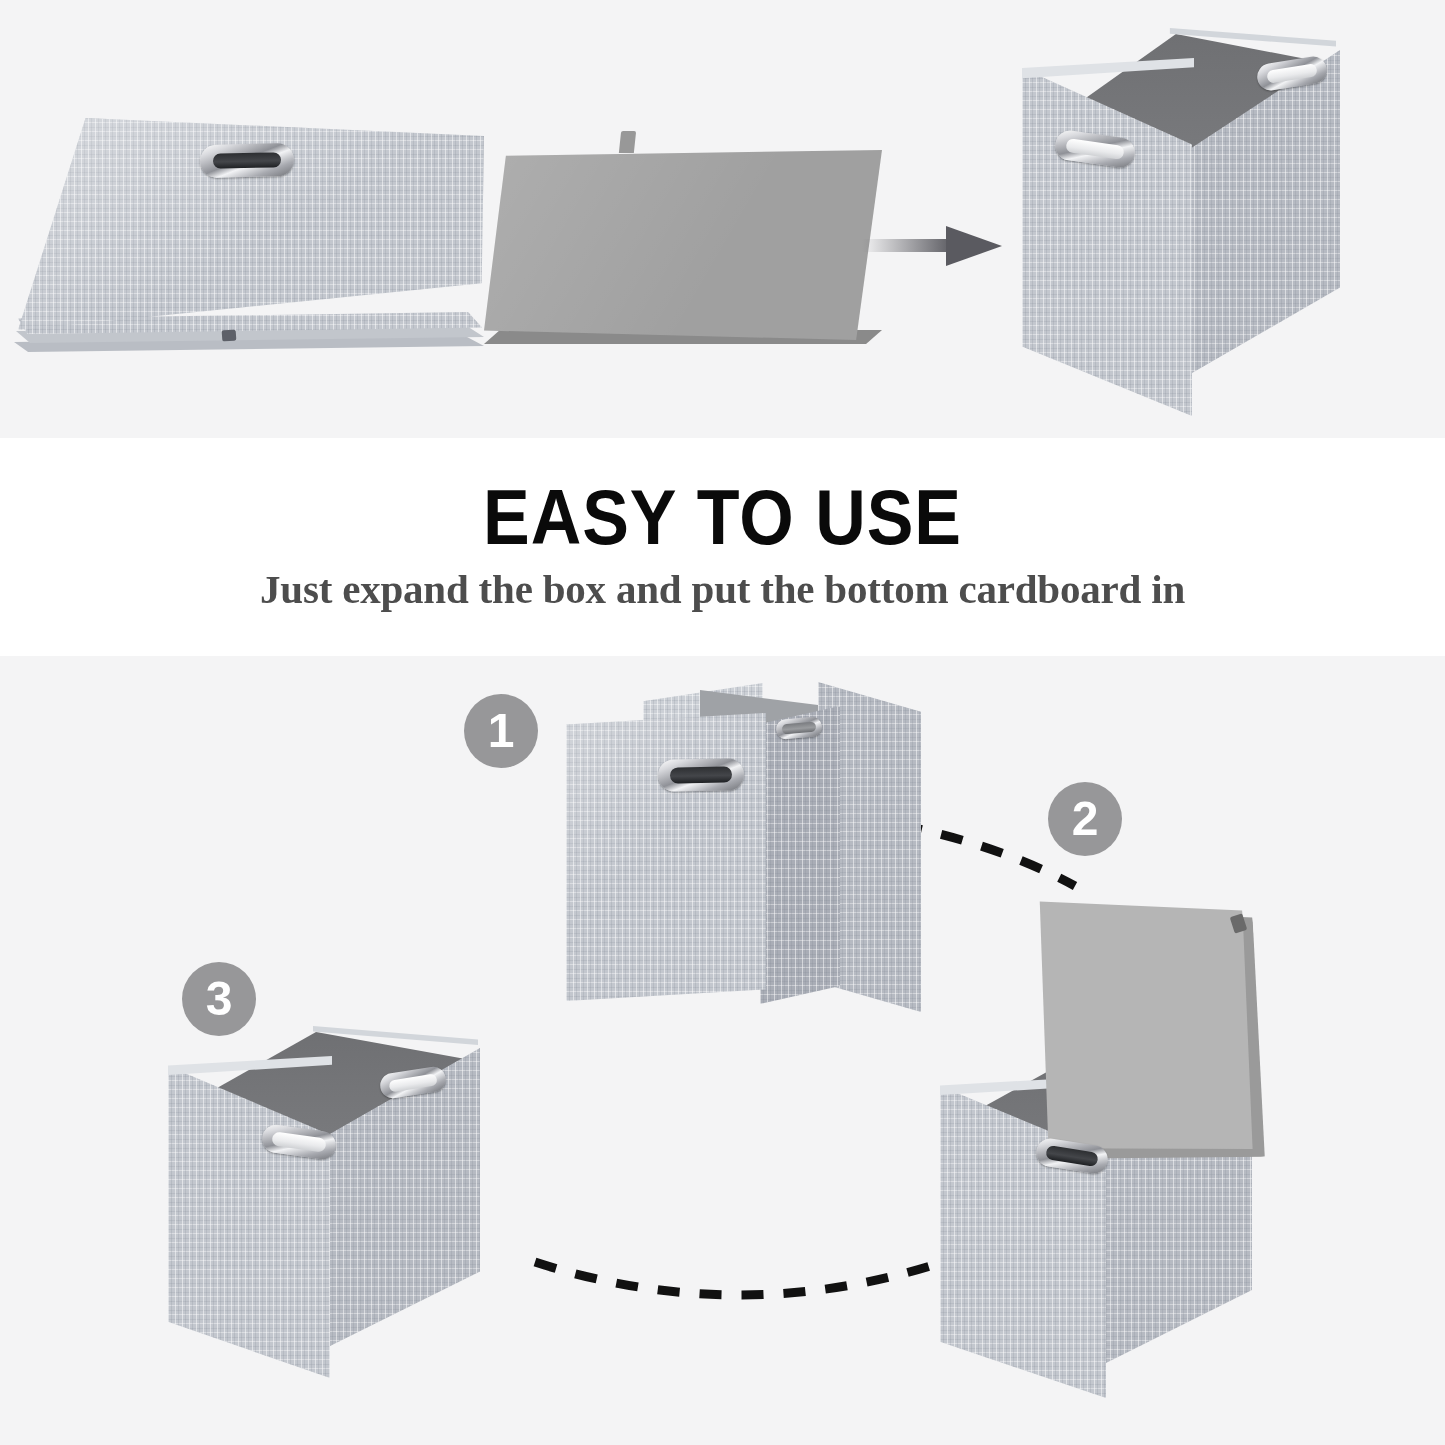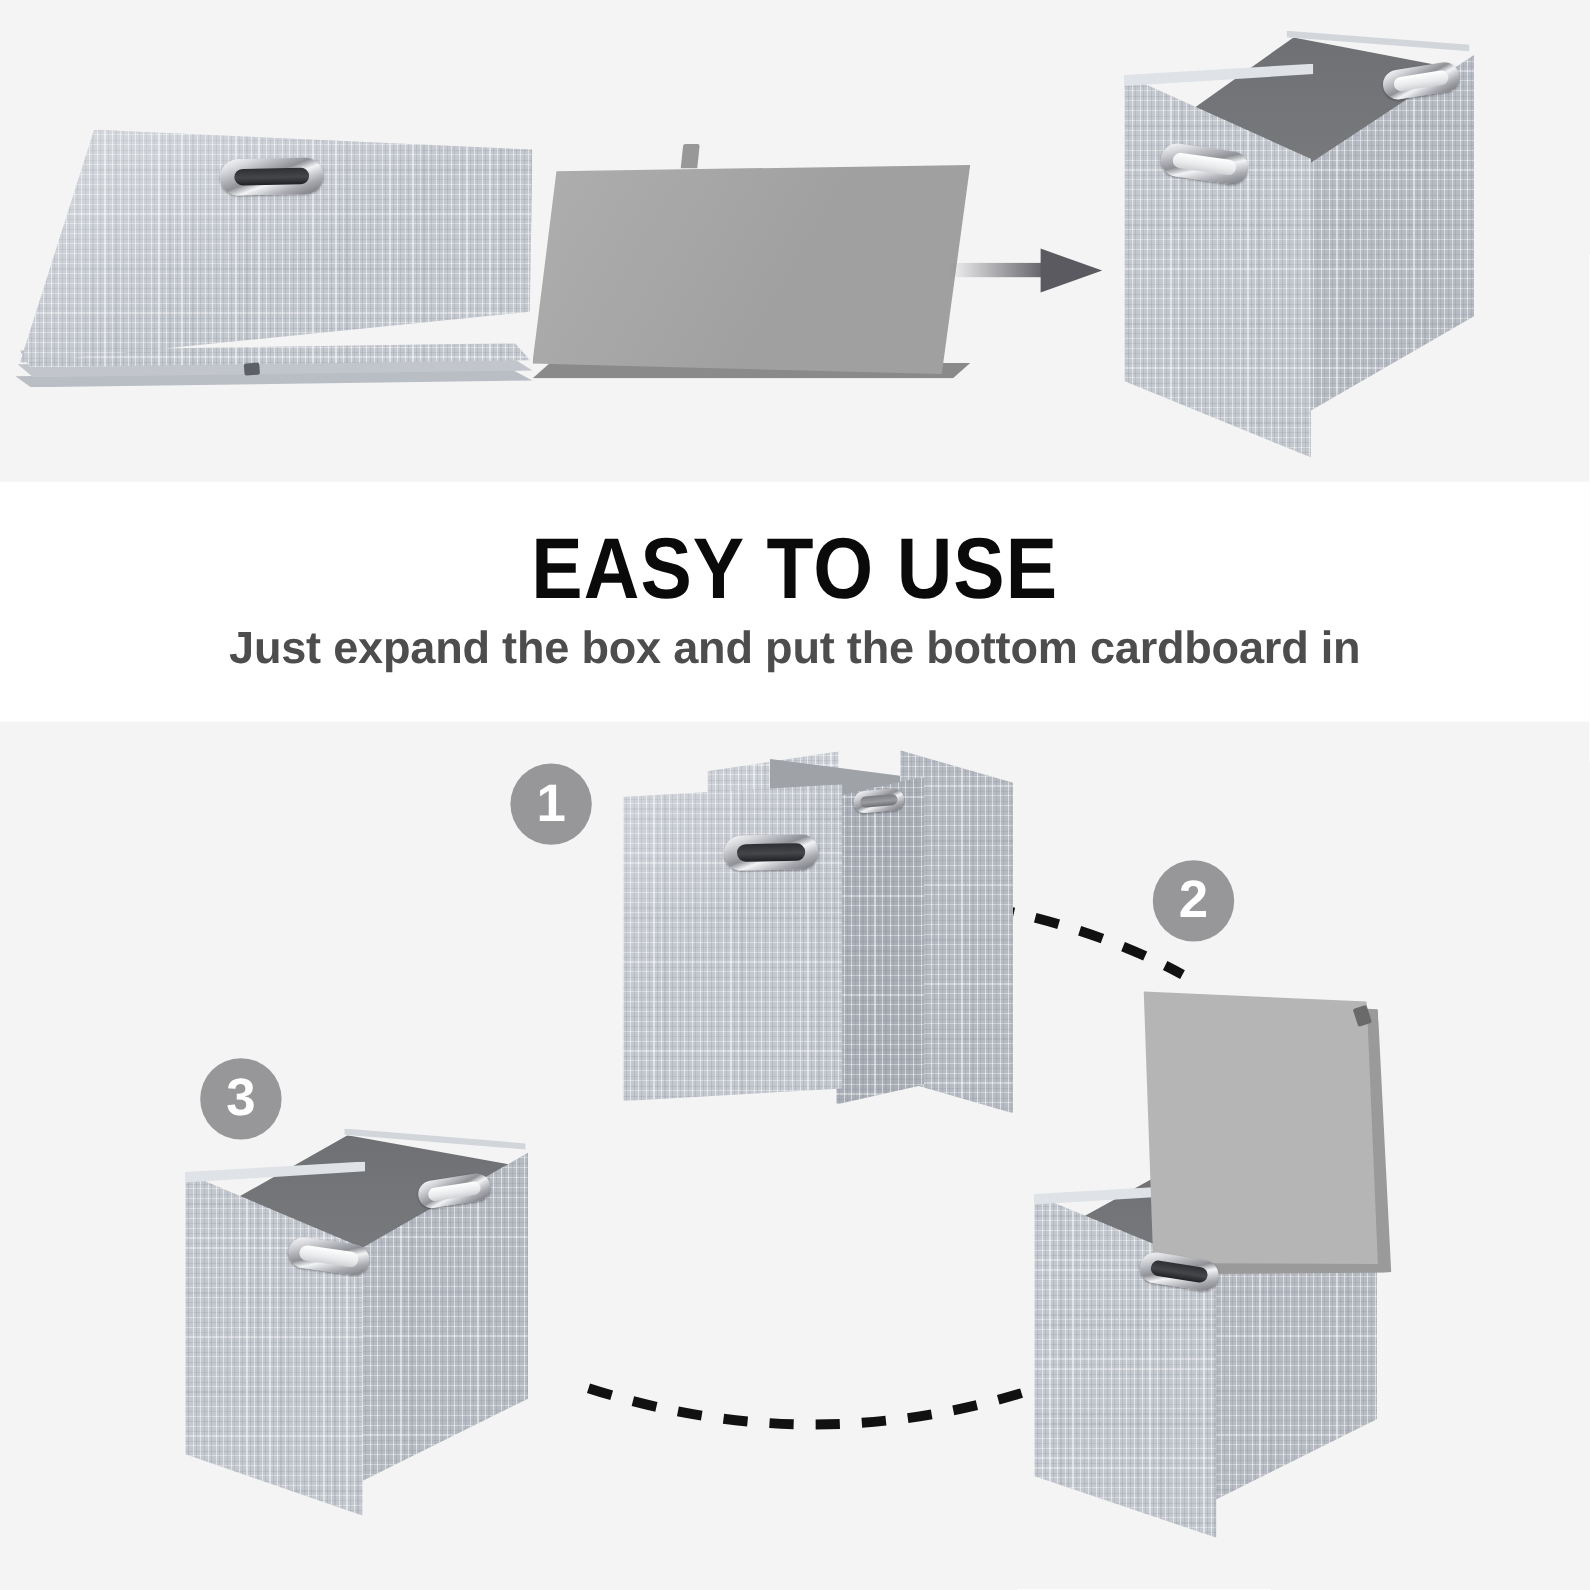--- a/index.html
+++ b/index.html
@@ -54,21 +54,21 @@
   #subhead {
     position: absolute;
     top: 128px;
     left: 0;
     width: 1445px;
     font-size: 41px;
     line-height: 46px;
     font-weight: 700;
     color: #4d4d4d;
     letter-spacing: -0.2px;
-    font-family: Liberation Sans, sans-serif;
+    font-family: Liberation Serif, serif;
   }
 
   
   .linen {
     background-color: #c3c7ce;
     background-image:
       repeating-linear-gradient(90deg,
         rgba(255,255,255,0.50) 0px, rgba(255,255,255,0.50) 1px,
         rgba(255,255,255,0.00) 1px, rgba(255,255,255,0.00) 3px,
         rgba(120,128,140,0.18) 3px, rgba(120,128,140,0.18) 4px,

